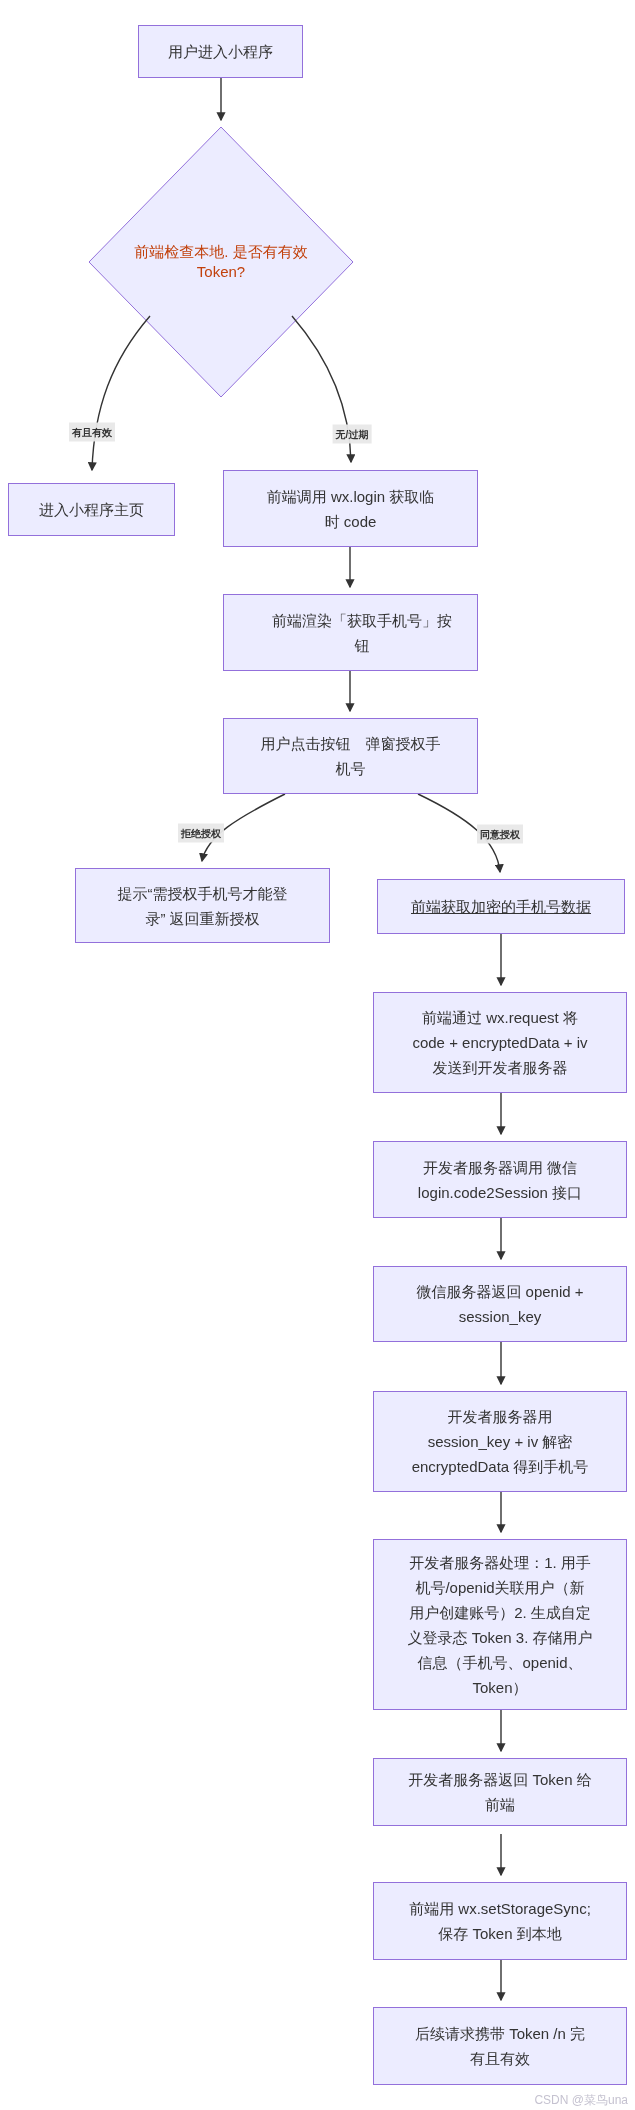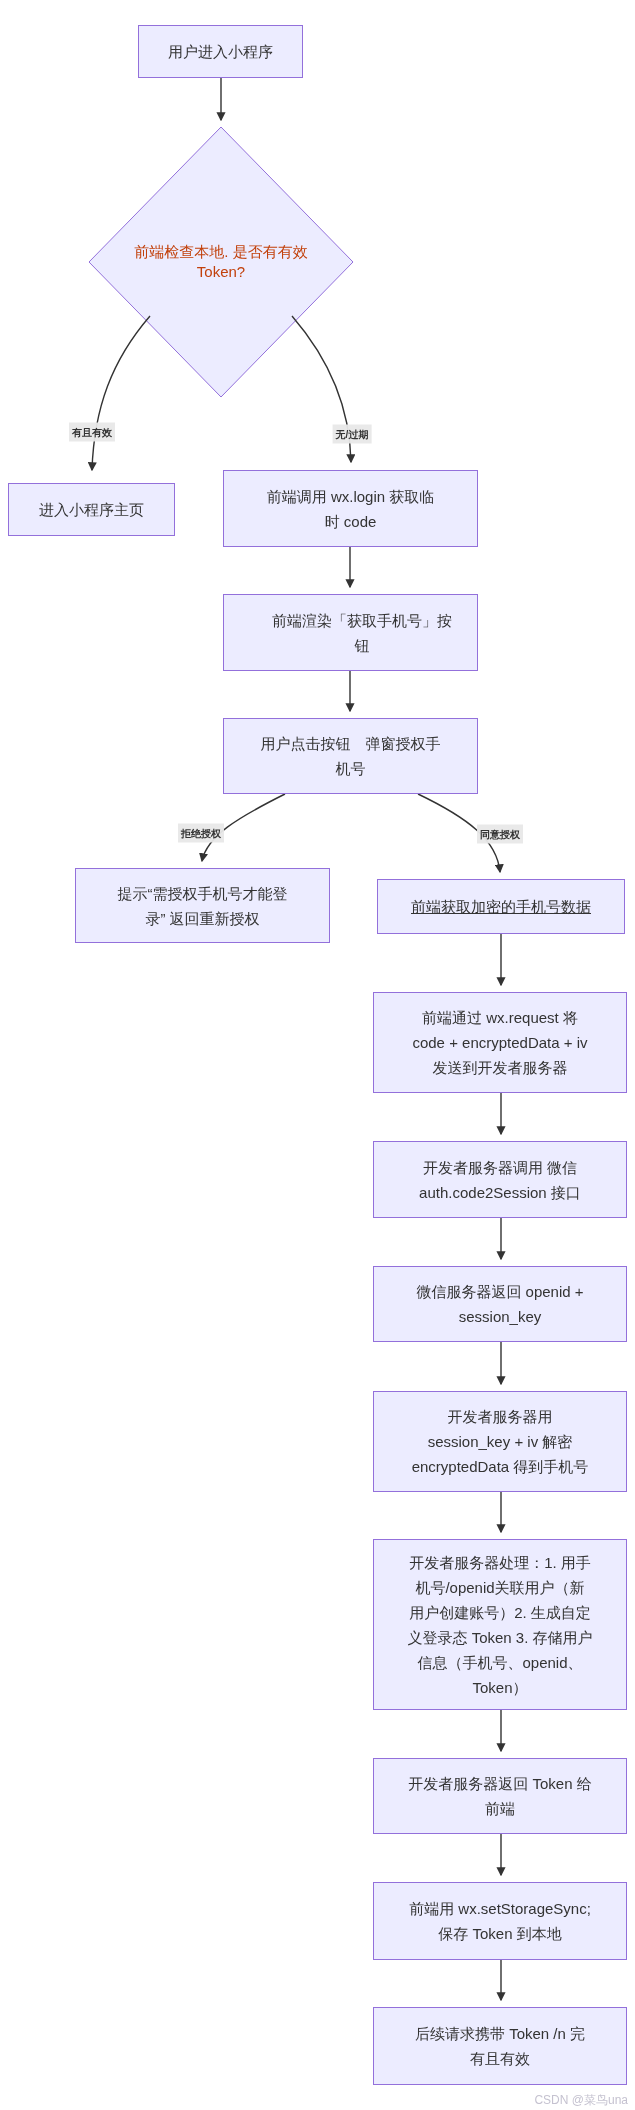--- a/index.html
+++ b/index.html
@@ -67,37 +67,37 @@
   <div class="node" style="left:75px;top:868px;width:255px;height:75px;">提示“需授权手机号才能登
 录” 返回重新授权</div>
 
   <div class="node" style="left:377px;top:879px;width:248px;height:55px;text-decoration:underline;">前端获取加密的手机号数据</div>
 
   <div class="node" style="left:373px;top:992px;width:254px;height:101px;">前端通过 wx.request 将
 code + encryptedData + iv
 发送到开发者服务器</div>
 
   <div class="node" style="left:373px;top:1141px;width:254px;height:77px;">开发者服务器调用 微信
-auth.code2Session 接口</div>
+login.code2Session 接口</div>
 
   <div class="node" style="left:373px;top:1266px;width:254px;height:76px;">微信服务器返回 openid +
 session_key</div>
 
   <div class="node" style="left:373px;top:1391px;width:254px;height:101px;">开发者服务器用
 session_key + iv 解密
 encryptedData 得到手机号</div>
 
   <div class="node" style="left:373px;top:1539px;width:254px;height:171px;">开发者服务器处理：1. 用手
 机号/openid关联用户（新
 用户创建账号）2. 生成自定
 义登录态 Token 3. 存储用户
 信息（手机号、openid、
 Token）</div>
 
-  <div class="node" style="left:373px;top:1758px;width:254px;height:76px;">开发者服务器返回 Token 给
+  <div class="node" style="left:373px;top:1758px;width:254px;height:68px;">开发者服务器返回 Token 给
 前端</div>
 
   <div class="node" style="left:373px;top:1882px;width:254px;height:78px;">前端用 wx.setStorageSync;
 保存 Token 到本地</div>
 
   <div class="node" style="left:373px;top:2007px;width:254px;height:78px;">后续请求携带 Token /n 完
 有且有效</div>
 
   <div class="edge-label" style="left:92px;top:432px;">有且有效</div>
   <div class="edge-label" style="left:352px;top:434px;">无/过期</div>

